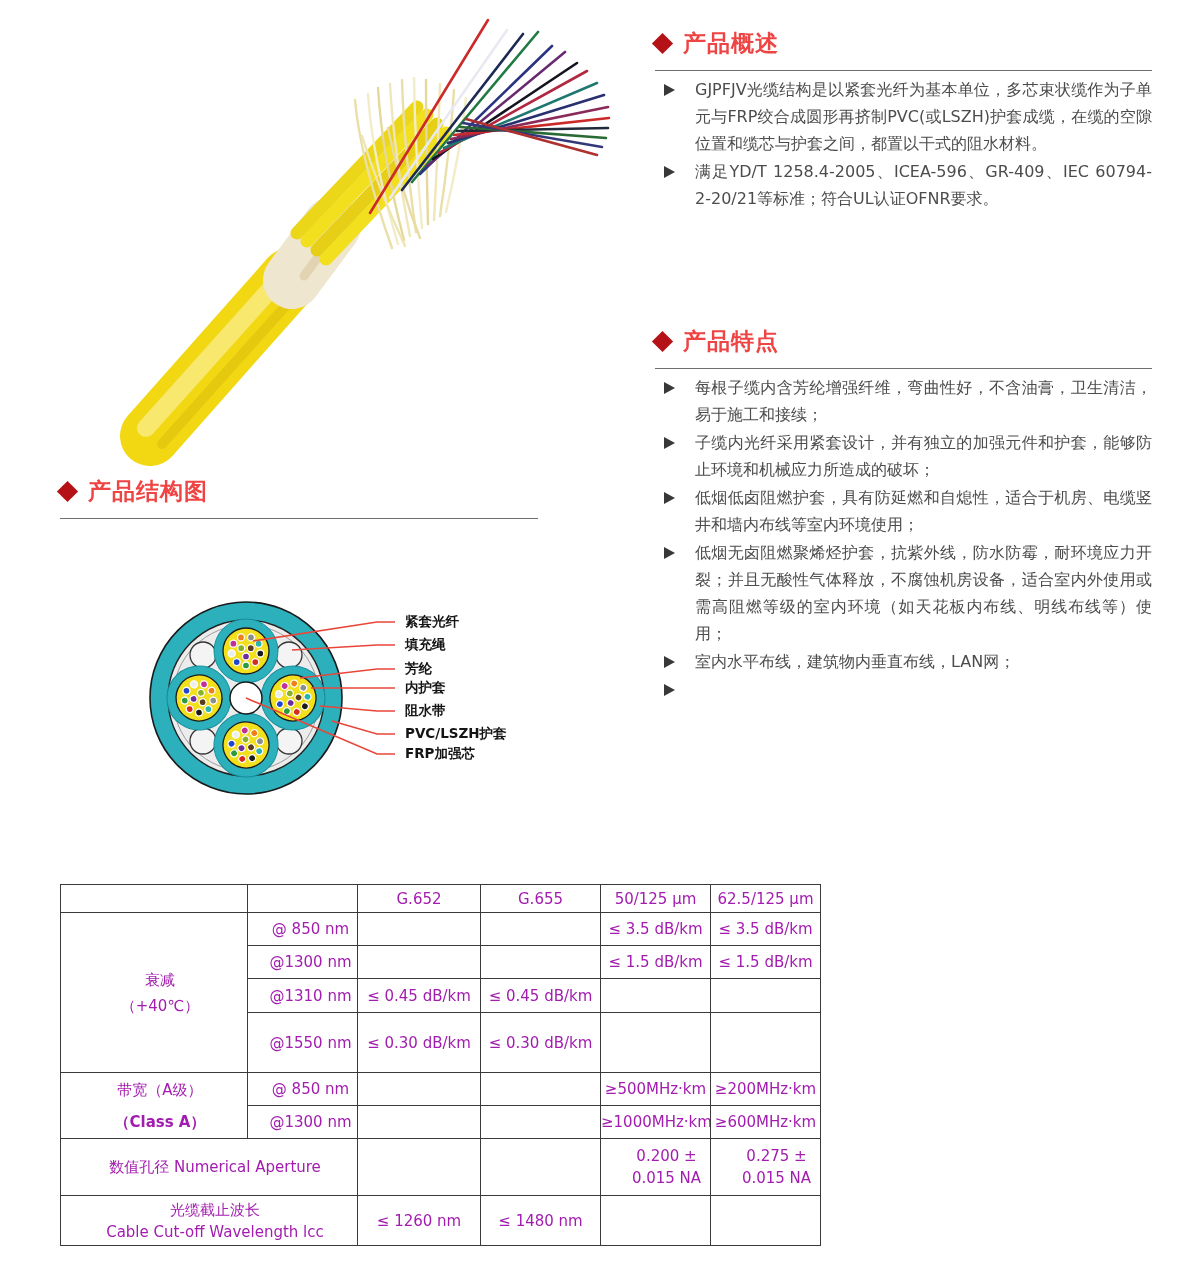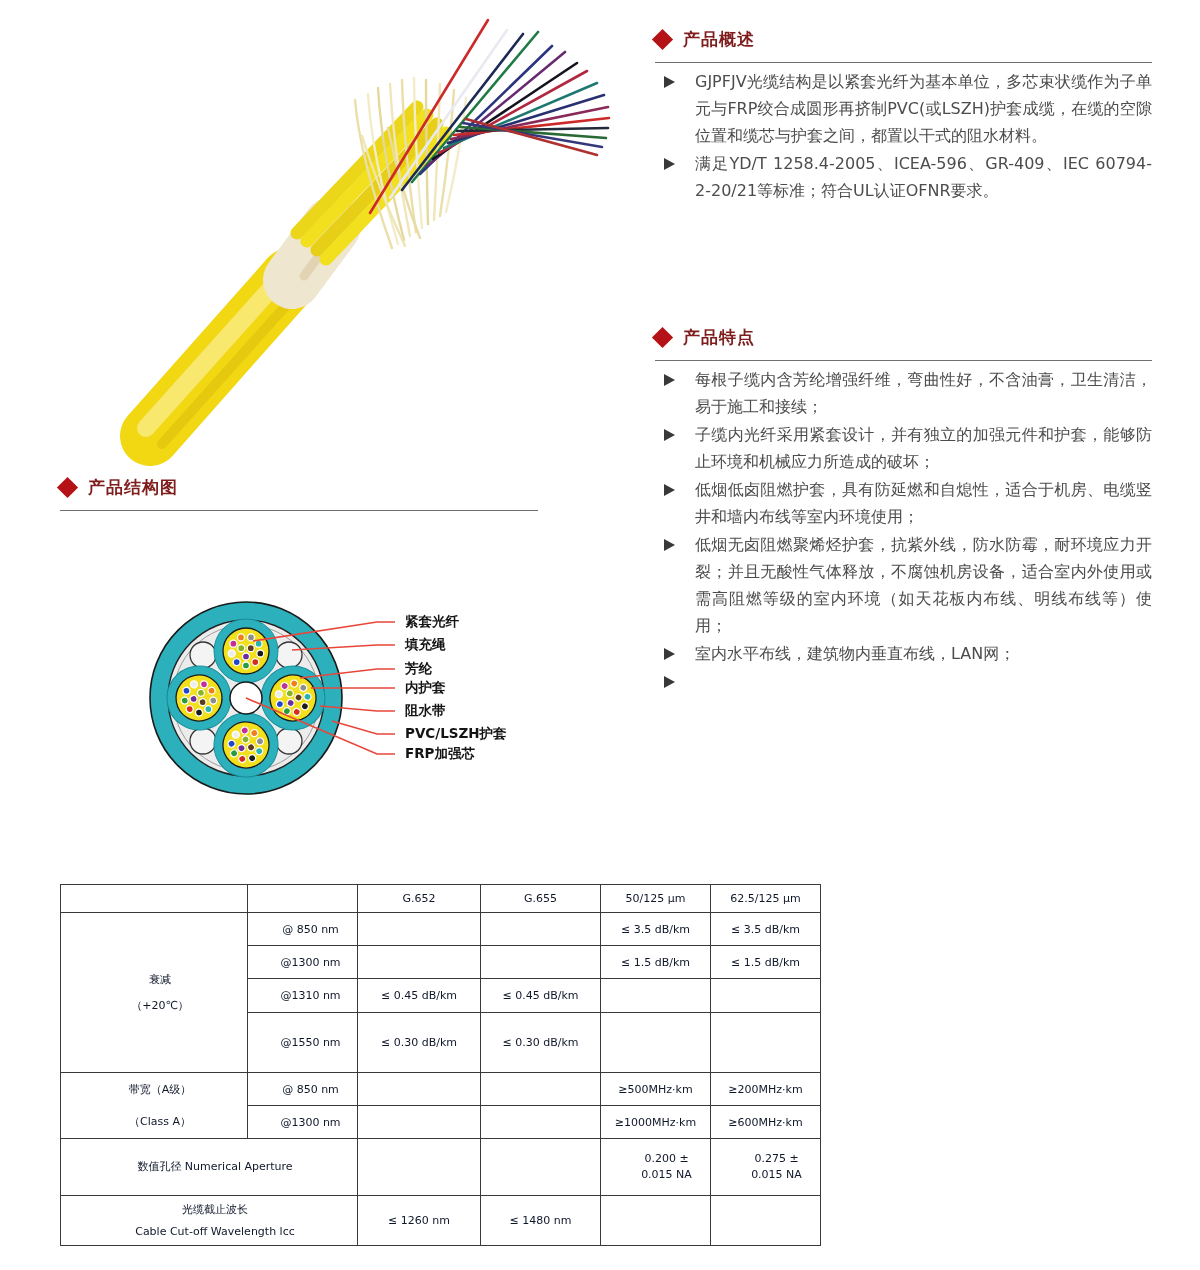--- a/index.html
+++ b/index.html
@@ -4,40 +4,40 @@
 <style>
   * { box-sizing: border-box; margin: 0; padding: 0; }
   html,body { background:#ffffff; }
   body { font-family: "DejaVu Sans", "Liberation Sans", sans-serif; }
   .page { position:relative; width:1200px; height:1270px; background:#fff; overflow:hidden; }
 
   
   .section { position:absolute; }
   .sec-head { display:flex; align-items:center; gap:13px; }
   .diamond { width:15px; height:15px; background:#b41216; transform:rotate(45deg); flex:0 0 auto; }
-  .sec-title { font-size:17px; font-weight:700; color:#7f1d1d; letter-spacing:1px; }
+  .sec-title { font-size:23px; font-weight:700; color:#ef4444; letter-spacing:1px; }
   .rule { border-top:1px solid #6f6f6f; margin-top:11px; }
 
   
   ul.bullets { list-style:none; margin-top:5px; }
   ul.bullets li { position:relative; padding-left:40px; font-size:16px; line-height:27px;
                   color:#4c4c4c; text-align:justify; margin-bottom:1px; }
   .tri { position:absolute; left:9px; top:8px; width:0; height:0;
          border-left:11px solid #383838; border-top:6px solid transparent; border-bottom:6px solid transparent; }
 
   
   .diagram-svg { position:absolute; left:68px; top:578px; }
   .diagram-label { font-size:13.5px; font-weight:700; fill:#141414; }
 
   
   .photo { position:absolute; left:60px; top:8px; width:560px; height:458px; }
 
   
   table.spec { position:absolute; left:60px; top:884px; width:760px; border-collapse:collapse; table-layout:fixed; }
-  table.spec td { border:1px solid #3a3a3a; font-size:11px; color:#0f172a; text-align:center; vertical-align:middle; overflow:hidden; }
+  table.spec td { border:1px solid #3a3a3a; font-size:15px; color:#a21caf; text-align:center; vertical-align:middle; overflow:hidden; }
   td.lbl { text-align:left; padding-left:12px; line-height:26px; }
   td.wl  { text-align:left; padding-left:16px; font-size:15.5px;margin-top:12px; }
   td.val { font-size:14.5px; }
   td.val-left { text-align:left; padding-left:22px; white-space:pre-line; font-size:14.5px; line-height:1.5; }
   tr.r-head  { height:28px; } tr.r-33 { height:33px; } tr.r-34 { height:34px; }
   tr.r-60 { height:60px; } tr.r-57 { height:57px; } tr.r-50 { height:50px; }
 </style>
 </head>
 <body>
 
@@ -211,21 +211,21 @@
       <td></td>
       <td></td>
       <td>G.652</td>
       <td>G.655</td>
       <td>50/125 μm</td>
       <td>62.5/125 μm</td>
     </tr>
     <tr class="r-33">
       <td class="lbl" rowspan="4">
         <div>衰减</div>
-        <div>（+20℃）</div>
+        <div>（+40℃）</div>
       </td>
       <td class="wl">@ 850 nm</td>
       <td class="val"></td>
       <td class="val"></td>
       <td class="val">≤ 3.5 dB/km</td>
       <td class="val">≤ 3.5 dB/km</td>
     </tr>
     <tr class="r-33">
       <td class="wl">@1300 nm</td>
       <td class="val"></td>
@@ -243,21 +243,21 @@
     <tr class="r-60">
       <td class="wl">@1550 nm</td>
       <td class="val">≤ 0.30 dB/km</td>
       <td class="val">≤ 0.30 dB/km</td>
       <td class="val"></td>
       <td class="val"></td>
     </tr>
     <tr class="r-33">
       <td class="lbl" rowspan="2">
         <div style="line-height:32px;">带宽（A级）</div>
-        <div style="line-height:32px;">（Class A）</div>
+        <div style="line-height:32px;font-weight:bold;">（Class A）</div>
       </td>
       <td class="wl">@ 850 nm</td>
       <td class="val"></td>
       <td class="val"></td>
       <td class="val">≥500MHz·km</td>
       <td class="val">≥200MHz·km</td>
     </tr>
     <tr class="r-33">
       <td class="wl">@1300 nm</td>
       <td class="val"></td>

